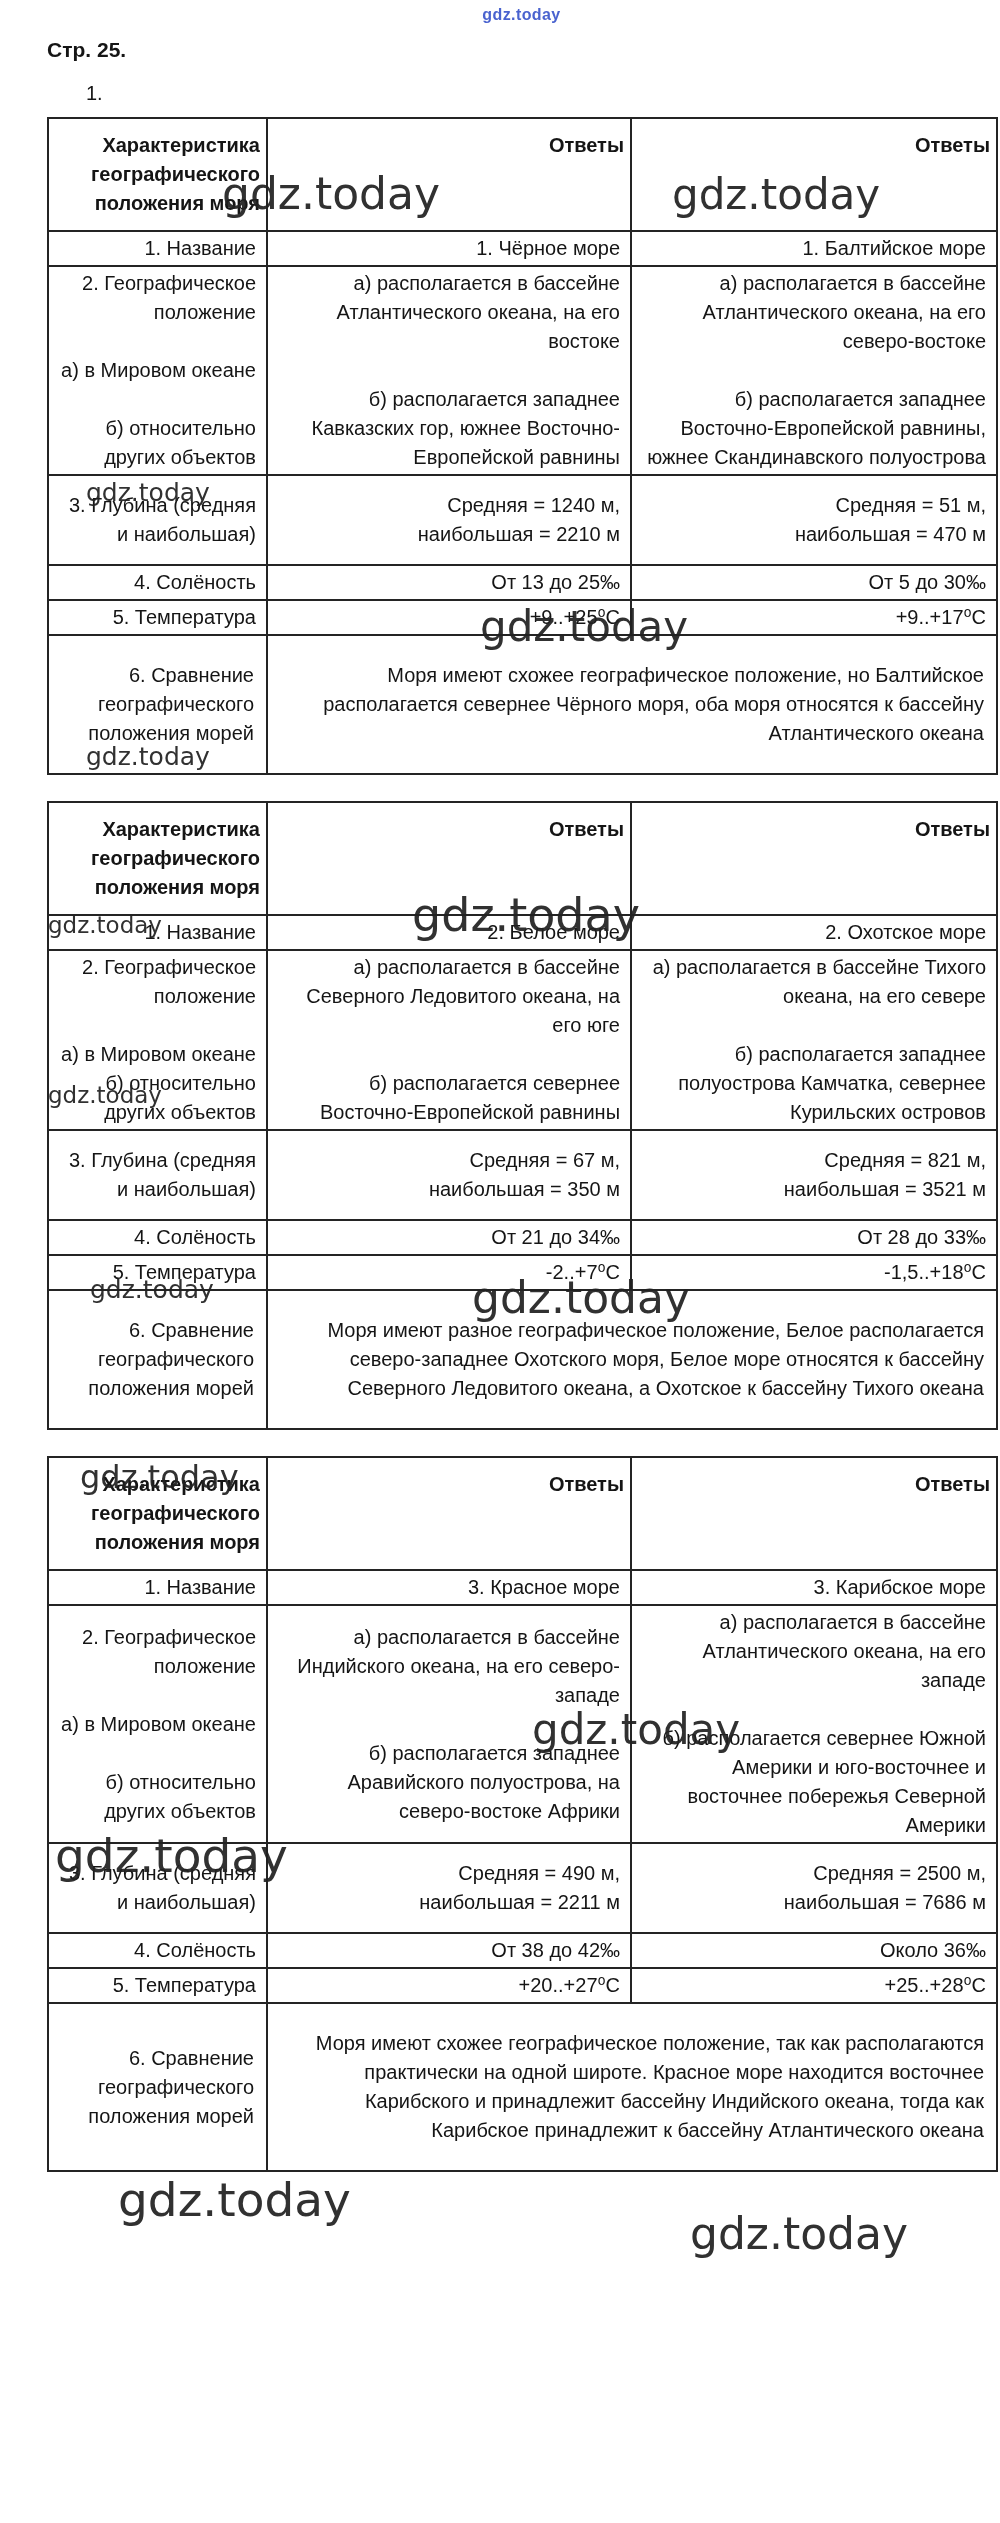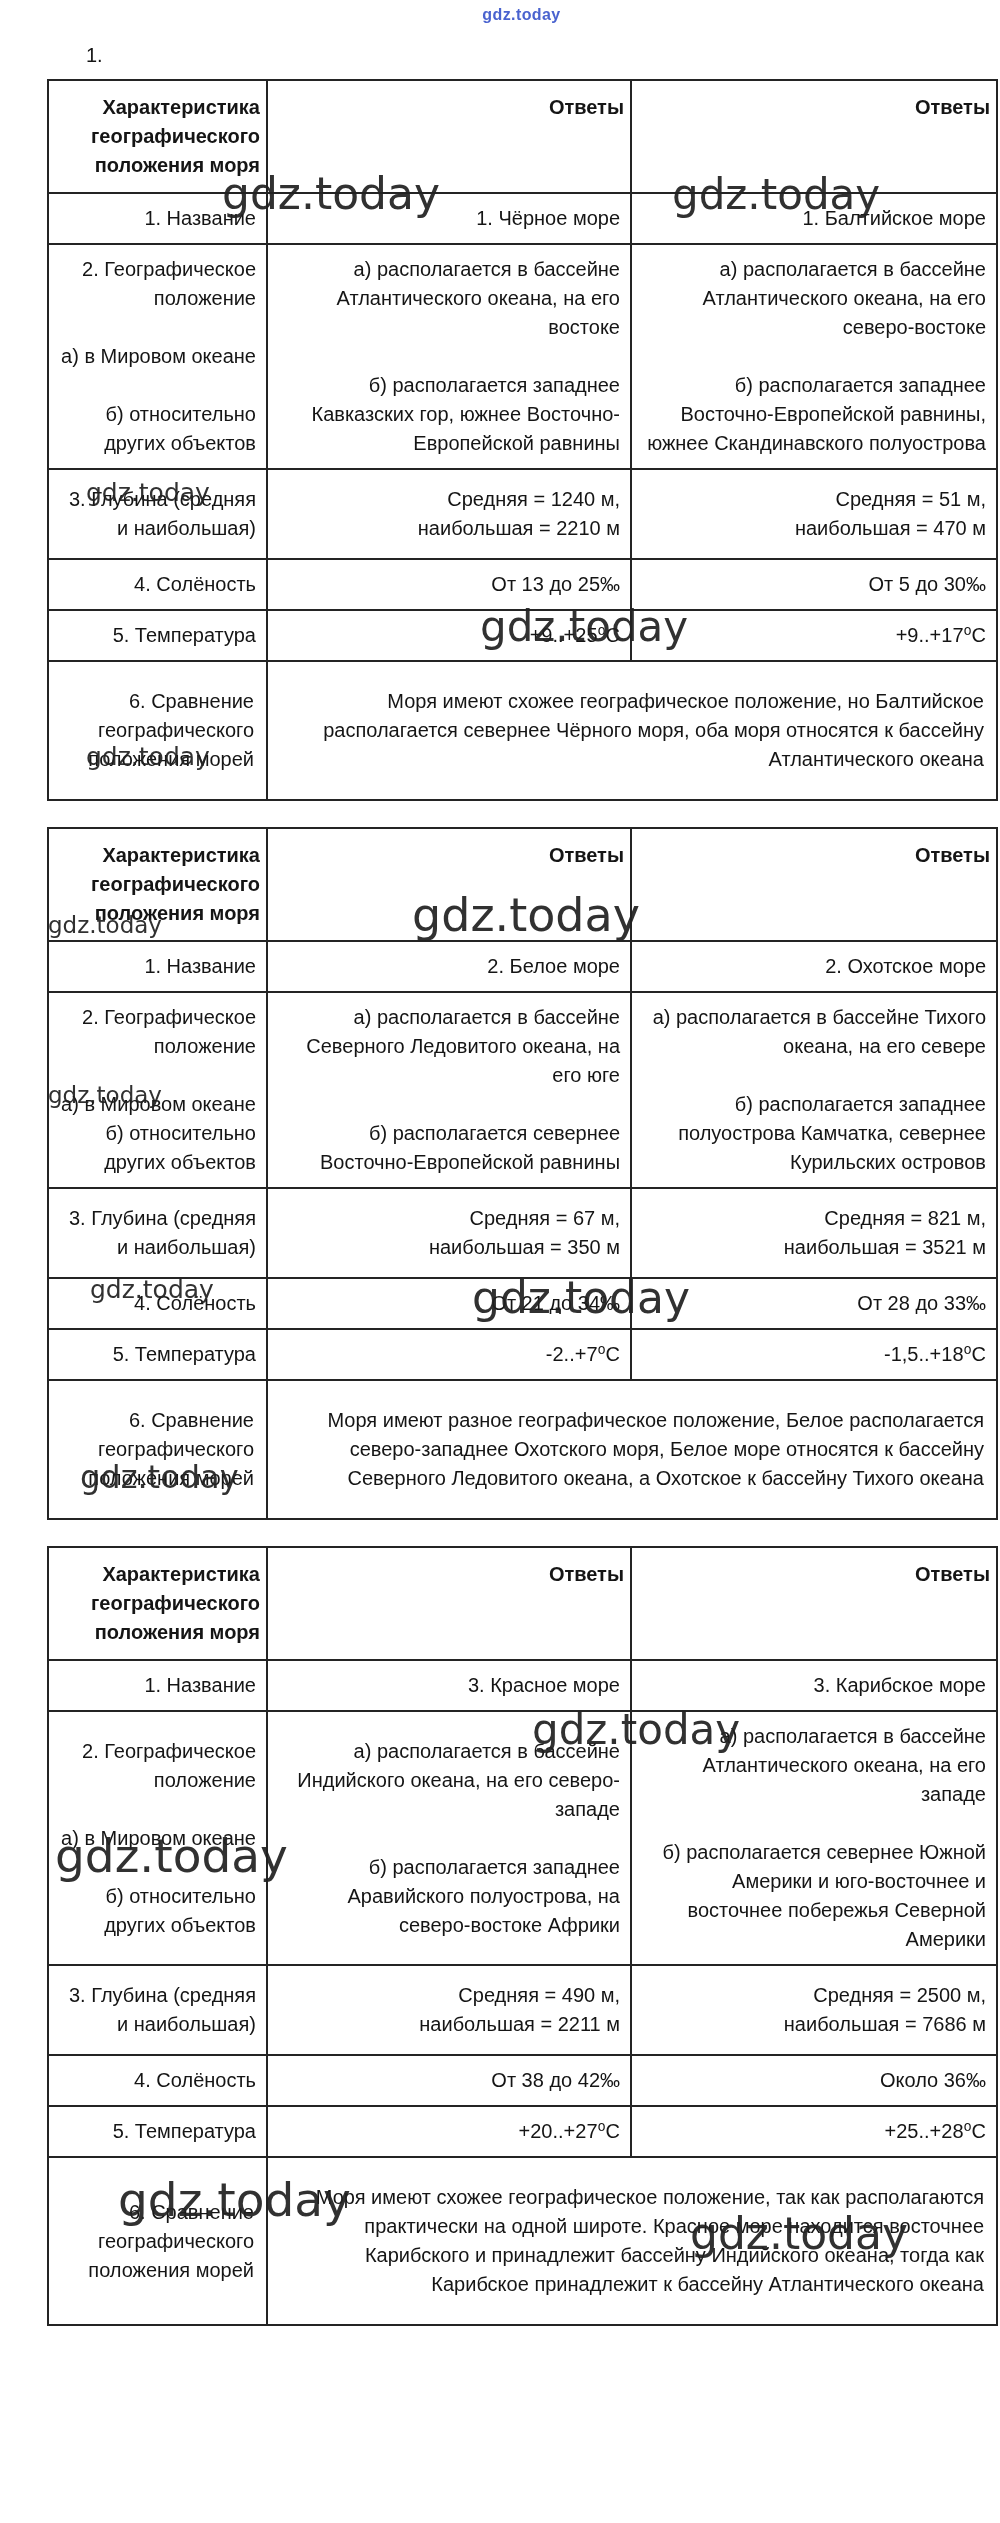--- a/index.html
+++ b/index.html
@@ -27,21 +27,21 @@
     font-size: 20px; line-height: 1.45;
   }
   .sea-table th, .sea-table td {
     border: 2px solid #242424;
     text-align: right;
     white-space: pre-line;
     overflow: hidden;
     word-wrap: break-word;
   }
   .sea-table th { font-weight: 700; vertical-align: top; padding: 12px 6px; }
-  .sea-table td { vertical-align: middle; padding: 10px 10px; }
+  .sea-table td { vertical-align: middle; padding: 2px 10px; }
   col.c1 { width: 219px; }
   col.c2 { width: 364px; }
   col.c3 { width: 366px; }
   .row-depth td   { padding: 15px 10px; border-radius: 30px; }
   .row-compare td { padding: 25px 12px; }
 
   .footer-heading { text-align: center; font-weight: 700; font-size: 20.5px; margin: 48px 0 0 0; }
   .footer-paragraph { font-size: 20.5px; line-height: 1.6; margin-top: 24px; }
 
   .wm {
@@ -51,20 +51,21 @@
     white-space: nowrap;
     pointer-events: none;
   }
 </style>
 </head>
 <body>
 
 <div class="content">
 
   <div class="toplogo">gdz.today</div>
+  <div class="page-label">Стр. 25.</div>
   <div class="task-number">1.</div>
 
   <table class="sea-table">
     <colgroup>
         <col class="c1">
         <col class="c2">
         <col class="c3">
       </colgroup>
     <tbody>
       <tr>

